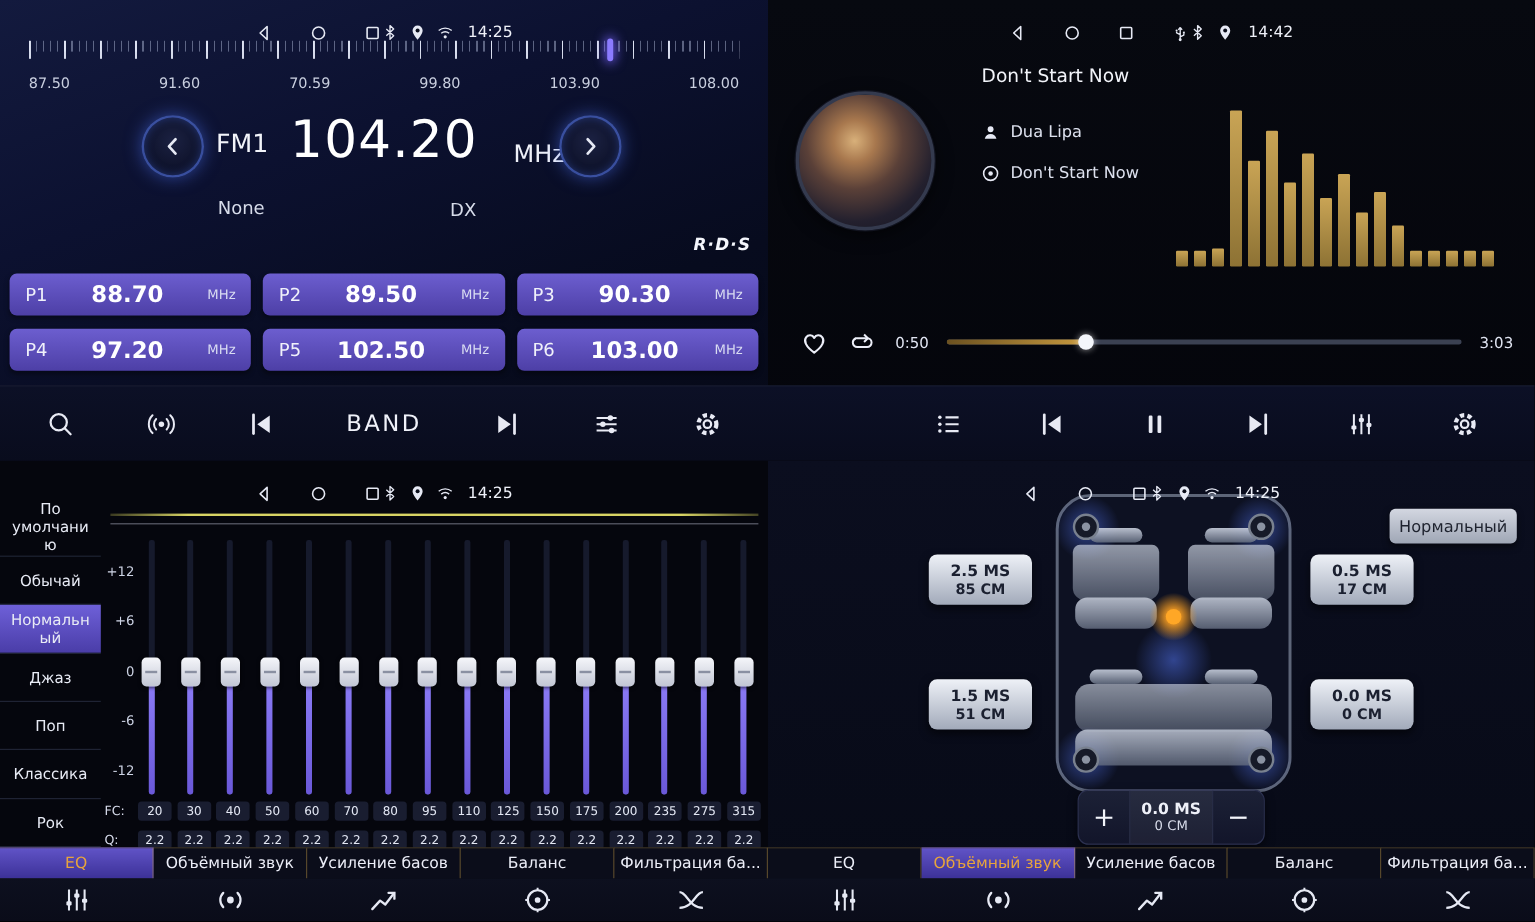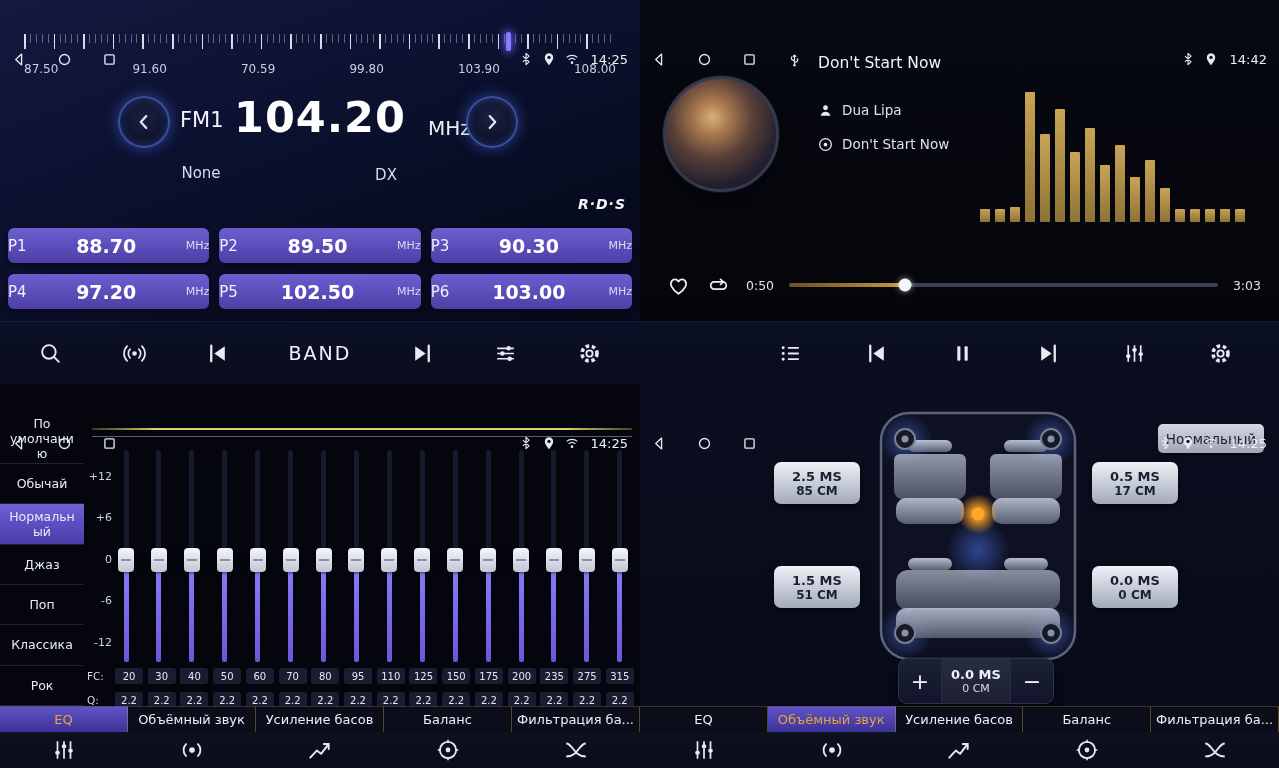--- a/index.html
+++ b/index.html
@@ -5,21 +5,21 @@
   html,body{margin:0;padding:0;}
   body{width:1279px;height:768px;background:#000;font-family:"DejaVu Sans","Liberation Sans",sans-serif;color:#eef0f8;overflow:hidden;}
   .screen{position:relative;width:1279px;height:768px;background:#000;}
   .quad{position:absolute;overflow:hidden;}
   #radio{left:0;top:0;width:640px;height:384px;background:linear-gradient(160deg,#131a3e 0%,#0c1130 35%,#070b1e 70%,#060917 100%);}
   #player{left:640px;top:0;width:639px;height:384px;background:linear-gradient(180deg,#070910 0%,#04050b 100%);}
   #eq{left:0;top:384px;width:640px;height:384px;background:#05060d;}
   #field{left:640px;top:384px;width:639px;height:384px;background:linear-gradient(180deg,#0b0e1f 0%,#070a16 100%);}
 
   
-  .statusbar{position:absolute;top:0;left:0;right:0;height:30px;display:flex;justify-content:space-between;align-items:center;padding:0 12px;z-index:9;margin-top:44px;}
+  .statusbar{position:absolute;top:0;left:0;right:0;height:30px;display:flex;justify-content:center;align-items:center;padding:12px 12px;z-index:9;}
   .sb-left{display:flex;align-items:center;gap:30px;}
   .sb-right{display:flex;align-items:center;gap:9px;}
   .sb-time{font-size:13px;color:#eef0f8;margin-left:3px;}
   .icon{display:inline-flex;align-items:center;justify-content:center;line-height:0;color:#e6e9f4;}
   .icon svg{display:block;}
   .sb-left .icon svg{width:15px;height:15px;}
   .sb-right .icon svg{width:14px;height:14px;}
 
   
   .freq-scale{position:absolute;left:24px;right:24px;top:34px;height:48px;}
@@ -29,26 +29,26 @@
       repeating-linear-gradient(90deg, rgba(170,180,210,.5) 0, rgba(170,180,210,.5) 1px, transparent 1px, transparent 5.92px);
     background-size:100% 15px,100% 9px;background-repeat:no-repeat;}
   .freq-indicator{position:absolute;top:-2px;width:5px;height:19px;border-radius:3px;background:#8b7bff;box-shadow:0 0 9px 2px rgba(120,100,255,.8);}
   .scale-labels{position:absolute;left:0;right:0;top:28px;display:flex;justify-content:space-between;font-size:12px;color:#c9cfdf;}
   .round-btn{position:absolute;width:52px;height:52px;border-radius:50%;background:radial-gradient(circle at 50% 40%,#1b2142,#0d1128 70%);border:2px solid rgba(92,130,255,.55);box-shadow:0 0 14px rgba(80,120,255,.5), inset 0 0 8px rgba(80,120,255,.35);color:#9dbcff;display:flex;align-items:center;justify-content:center;cursor:pointer;padding:0;}
   .round-btn svg{width:22px;height:22px;}
   #seek-down{left:118px;top:96px;}
   #seek-up{left:466px;top:96px;}
   .band-label{position:absolute;left:180px;top:108px;font-size:21px;color:#f2f4fa;}
   .band-sub{position:absolute;left:168px;top:164px;width:66px;text-align:center;font-size:15px;color:#d7dcea;}
-  .freq-value{position:absolute;left:210px;width:220px;top:92px;text-align:center;font-size:43px;font-weight:bold;letter-spacing:1px;color:#fff;}
+  .freq-value{position:absolute;left:210px;width:220px;top:92px;text-align:center;font-size:43px;font-weight:normal;letter-spacing:1px;color:#fff;}
   .freq-unit{position:absolute;left:428px;top:116px;font-size:20px;color:#eef0f8;}
   .dx-label{position:absolute;left:356px;top:166px;width:60px;text-align:center;font-size:15px;color:#d7dcea;}
   .rds-badge{position:absolute;right:14px;top:196px;font-size:14px;font-weight:bold;font-style:italic;letter-spacing:1px;color:#f4f6fc;}
   .presets{position:absolute;left:8px;right:8px;top:228px;display:grid;grid-template-columns:repeat(3,1fr);gap:11px 10px;}
-  .preset{height:35px;border-radius:6px;border:none;background:linear-gradient(180deg,#6c5ecf,#4d3fa6);display:flex;align-items:center;padding:0 0;cursor:pointer;color:#fff;box-shadow:0 2px 4px rgba(0,0,0,.4);font-family:inherit;}
+  .preset{height:35px;border-radius:6px;border:none;background:linear-gradient(180deg,#6c5ecf,#4d3fa6);display:flex;align-items:center;padding:0 13px;cursor:pointer;color:#fff;box-shadow:0 2px 4px rgba(0,0,0,.4);font-family:inherit;}
   .preset-num{font-size:15px;color:#f0f1fa;}
   .preset-freq{flex:1;text-align:center;font-size:19px;font-weight:bold;}
   .preset-unit{font-size:11px;color:#d9dcf2;}
   .toolbar{position:absolute;left:0;right:0;bottom:0;height:62px;display:flex;align-items:center;justify-content:space-between;padding:0 38px;background:linear-gradient(180deg,#0c1026,#090c1d);border-top:1px solid rgba(120,130,180,.12);}
   .toolbar .icon{color:#e8eaf4;cursor:pointer;}
   .toolbar .icon svg{width:25px;height:25px;}
   .toolbar-label{font-size:19px;letter-spacing:2px;color:#f0f2fa;cursor:pointer;}
   #player-toolbar{padding:0 46px 0 138px;}
 
   

